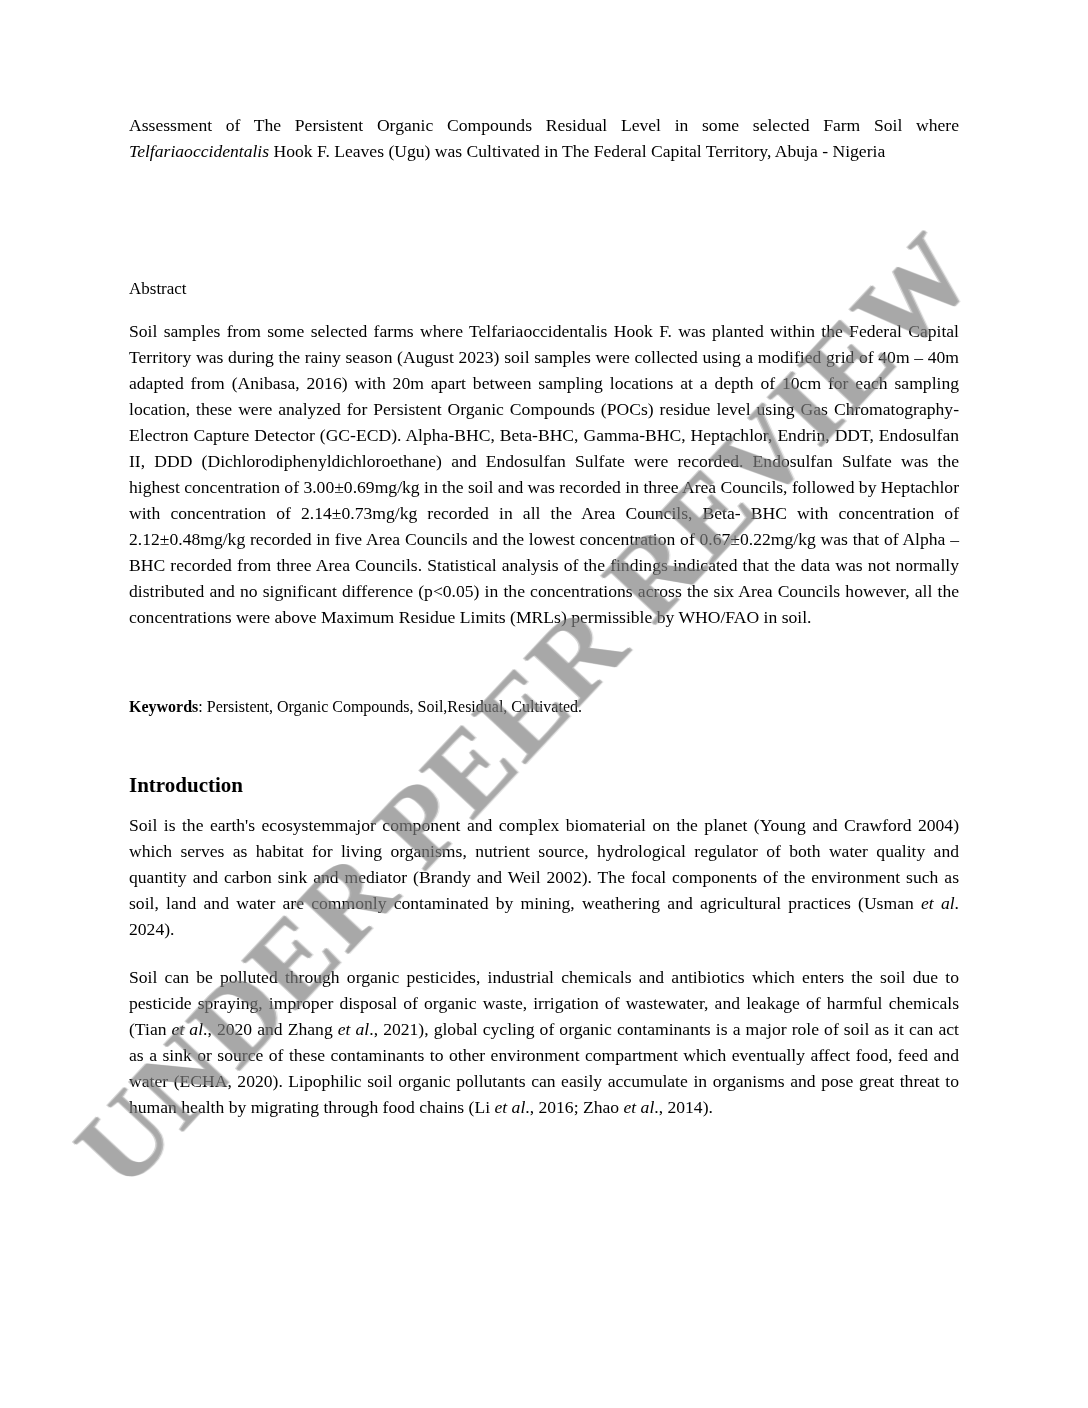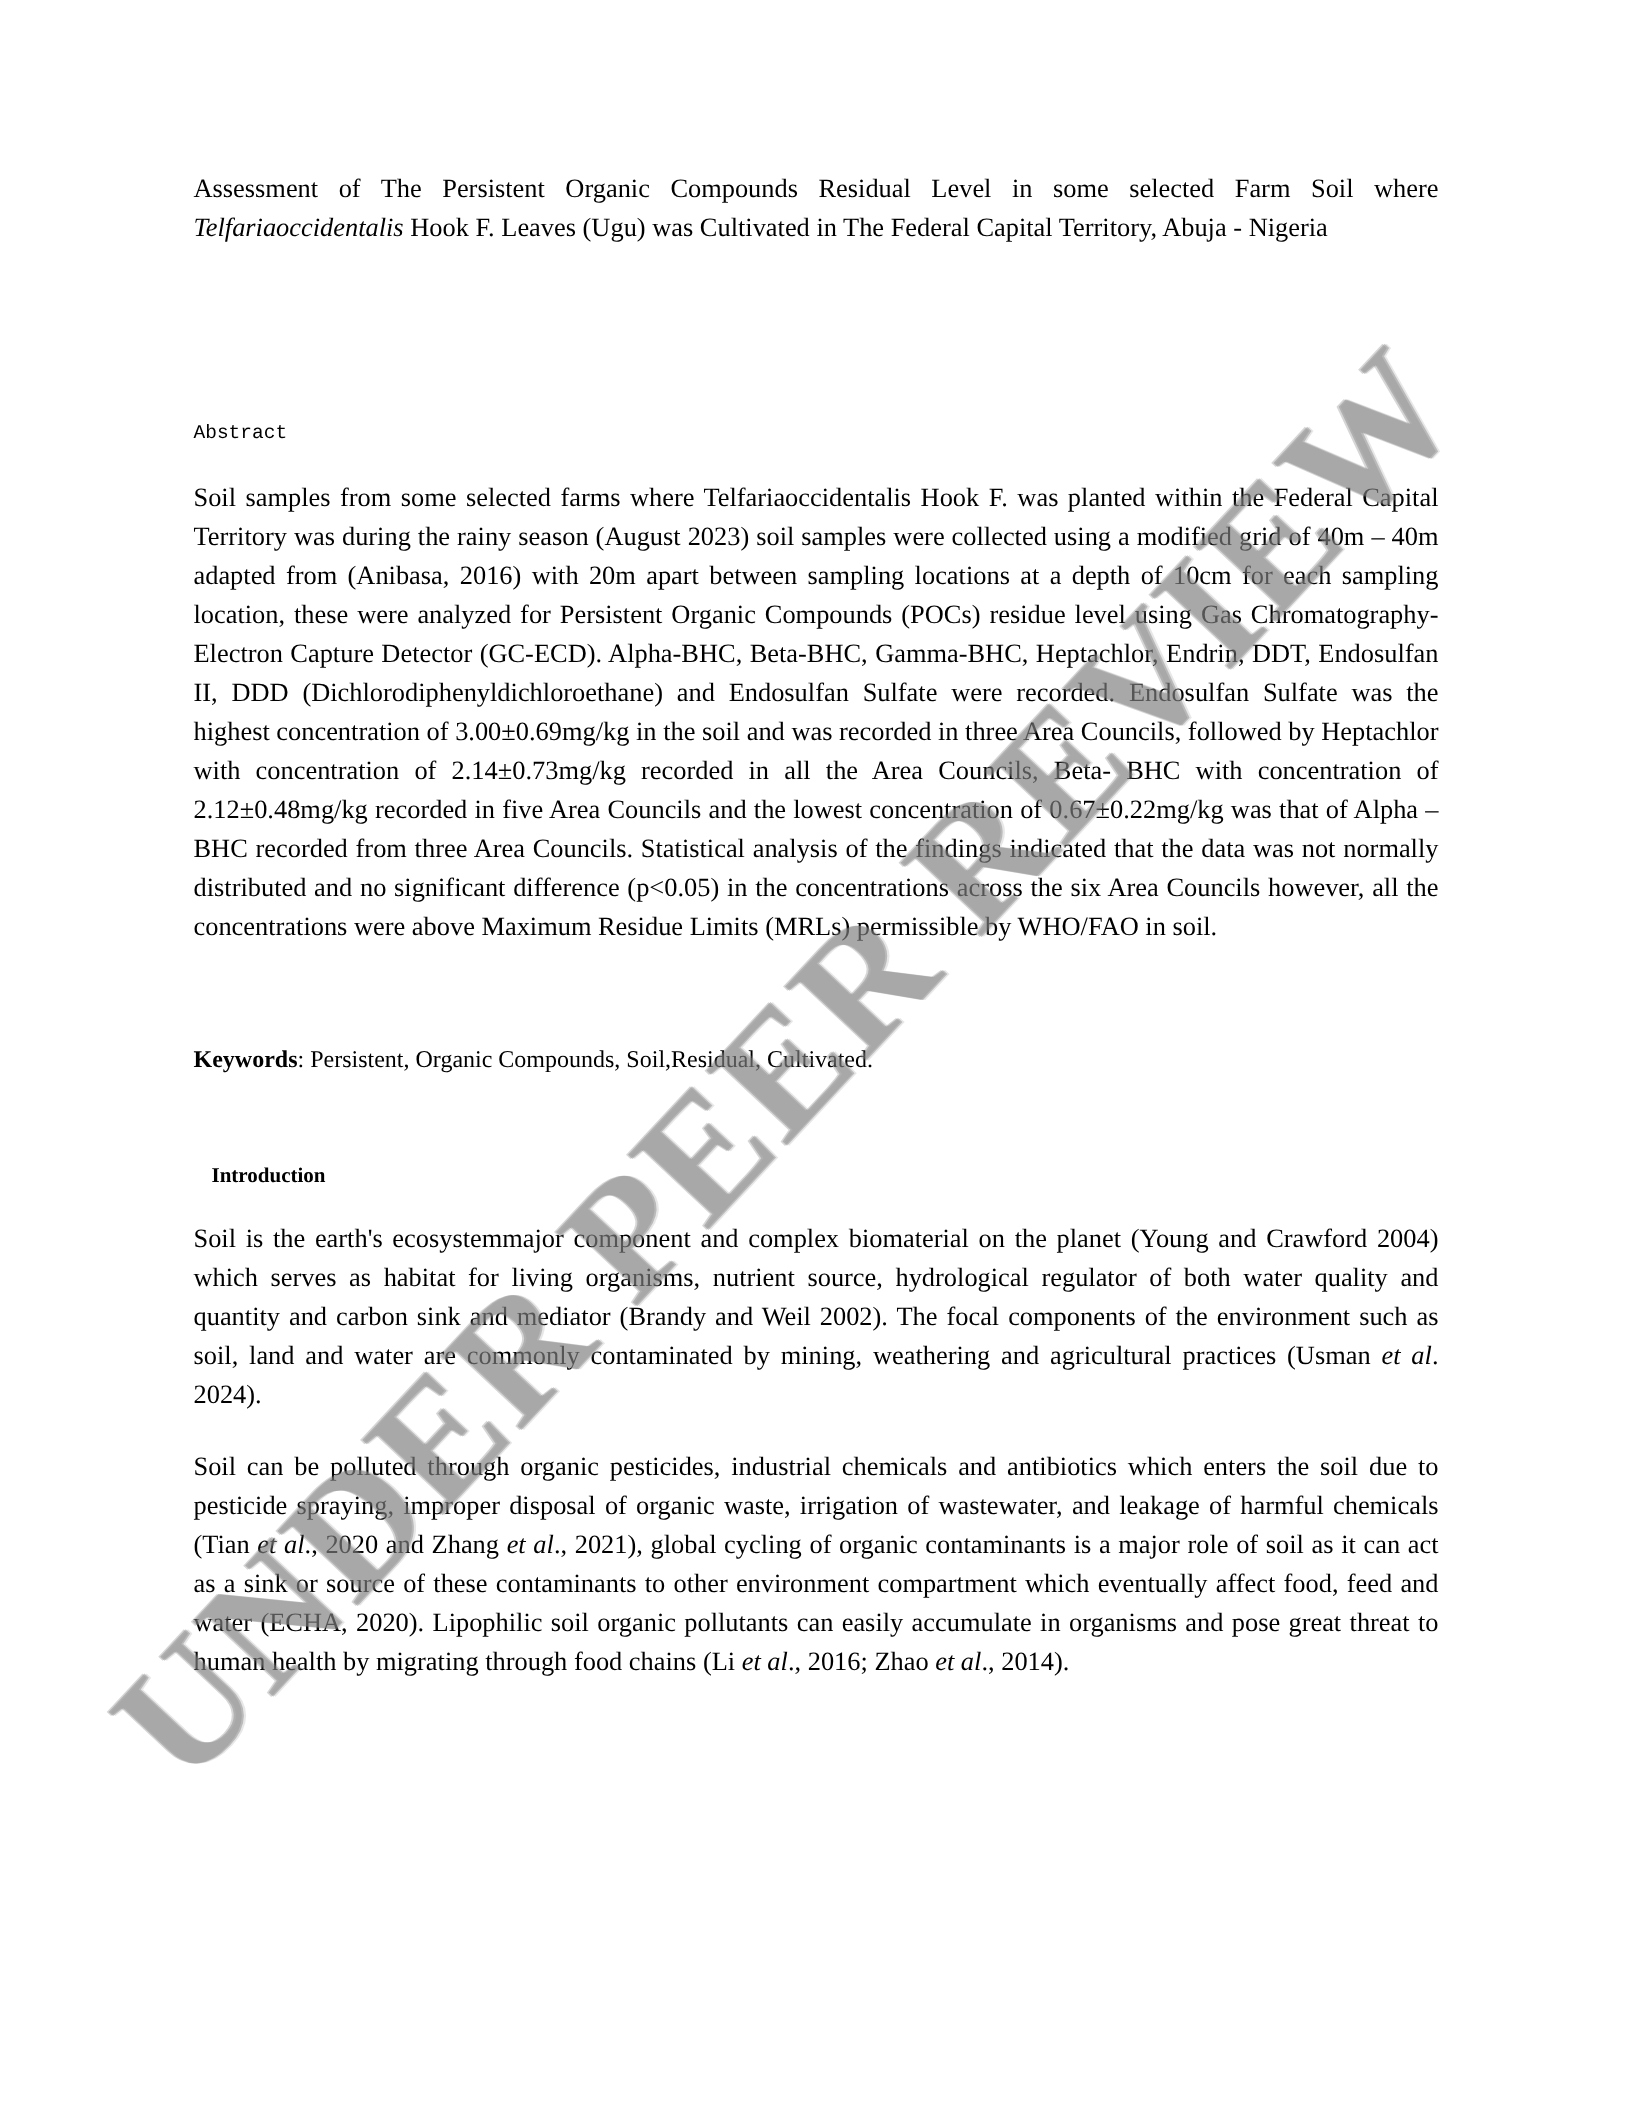--- a/index.html
+++ b/index.html
@@ -28,42 +28,40 @@
   }
   p {
     margin: 0;
   }
   .title {
     font-size: 17.6px;
     line-height: 26px;
     text-align: justify;
   }
   .heading {
-    font-size: 13px;
+    font-size: 17px;
     line-height: 26px;
     margin-top: 112px;
-    font-family: Liberation Mono, monospace;
   }
   .body {
     font-size: 17.6px;
     line-height: 26px;
     text-align: justify;
     margin-top: 16px;
   }
   .keywords {
     font-size: 16px;
     line-height: 26px;
     margin-top: 64px;
   }
   .intro-heading {
-    font-size: 14px;
+    font-size: 21px;
     line-height: 26px;
     font-weight: bold;
     margin-top: 52px;
-    margin-left: 12px;
   }
   .para1 {
     margin-top: 14px;
   }
   .para2 {
     margin-top: 22px;
   }
   .italic { font-style: italic; }
   .bold { font-weight: bold; }
   .watermark {

